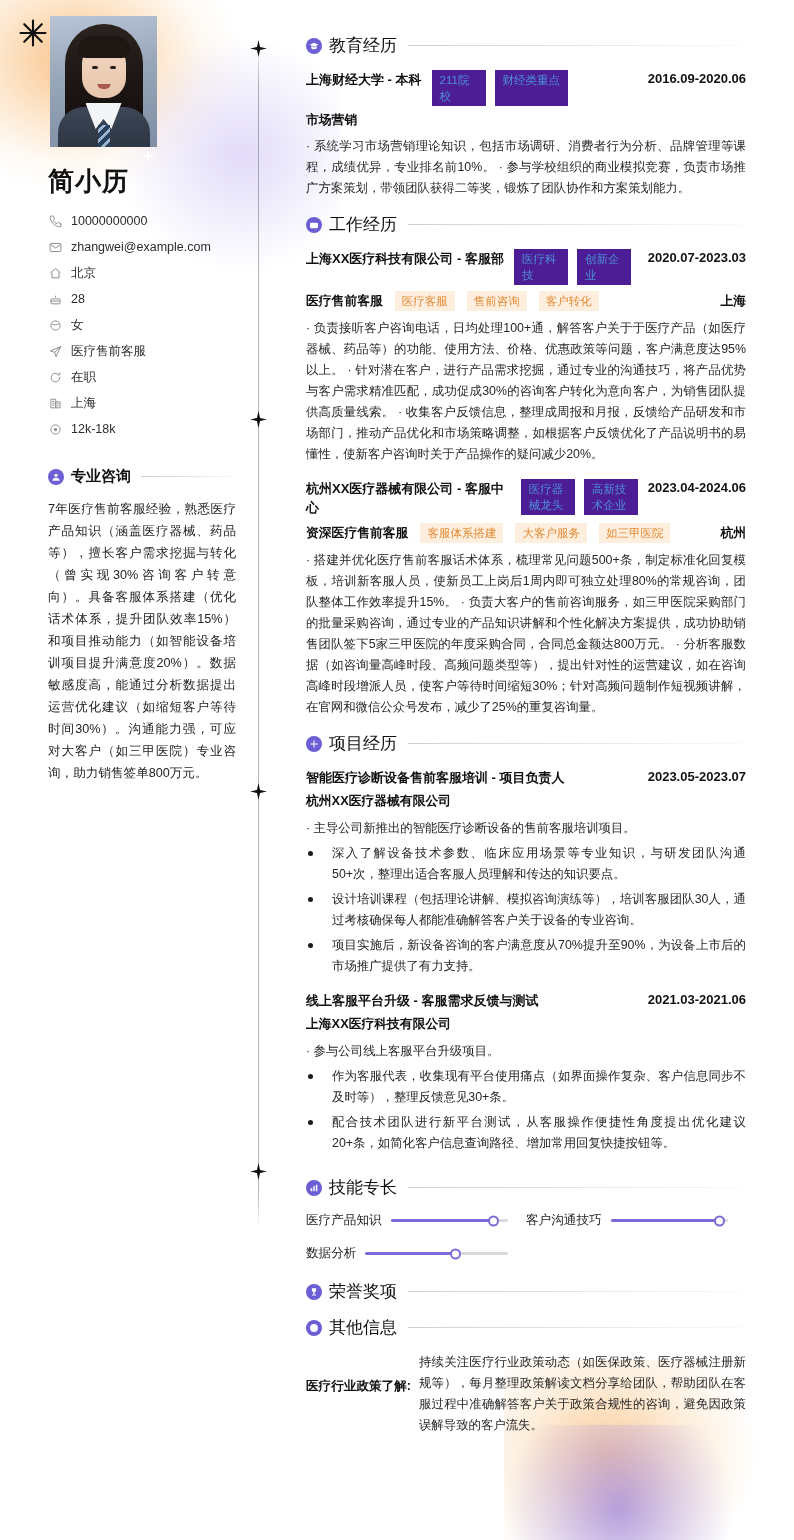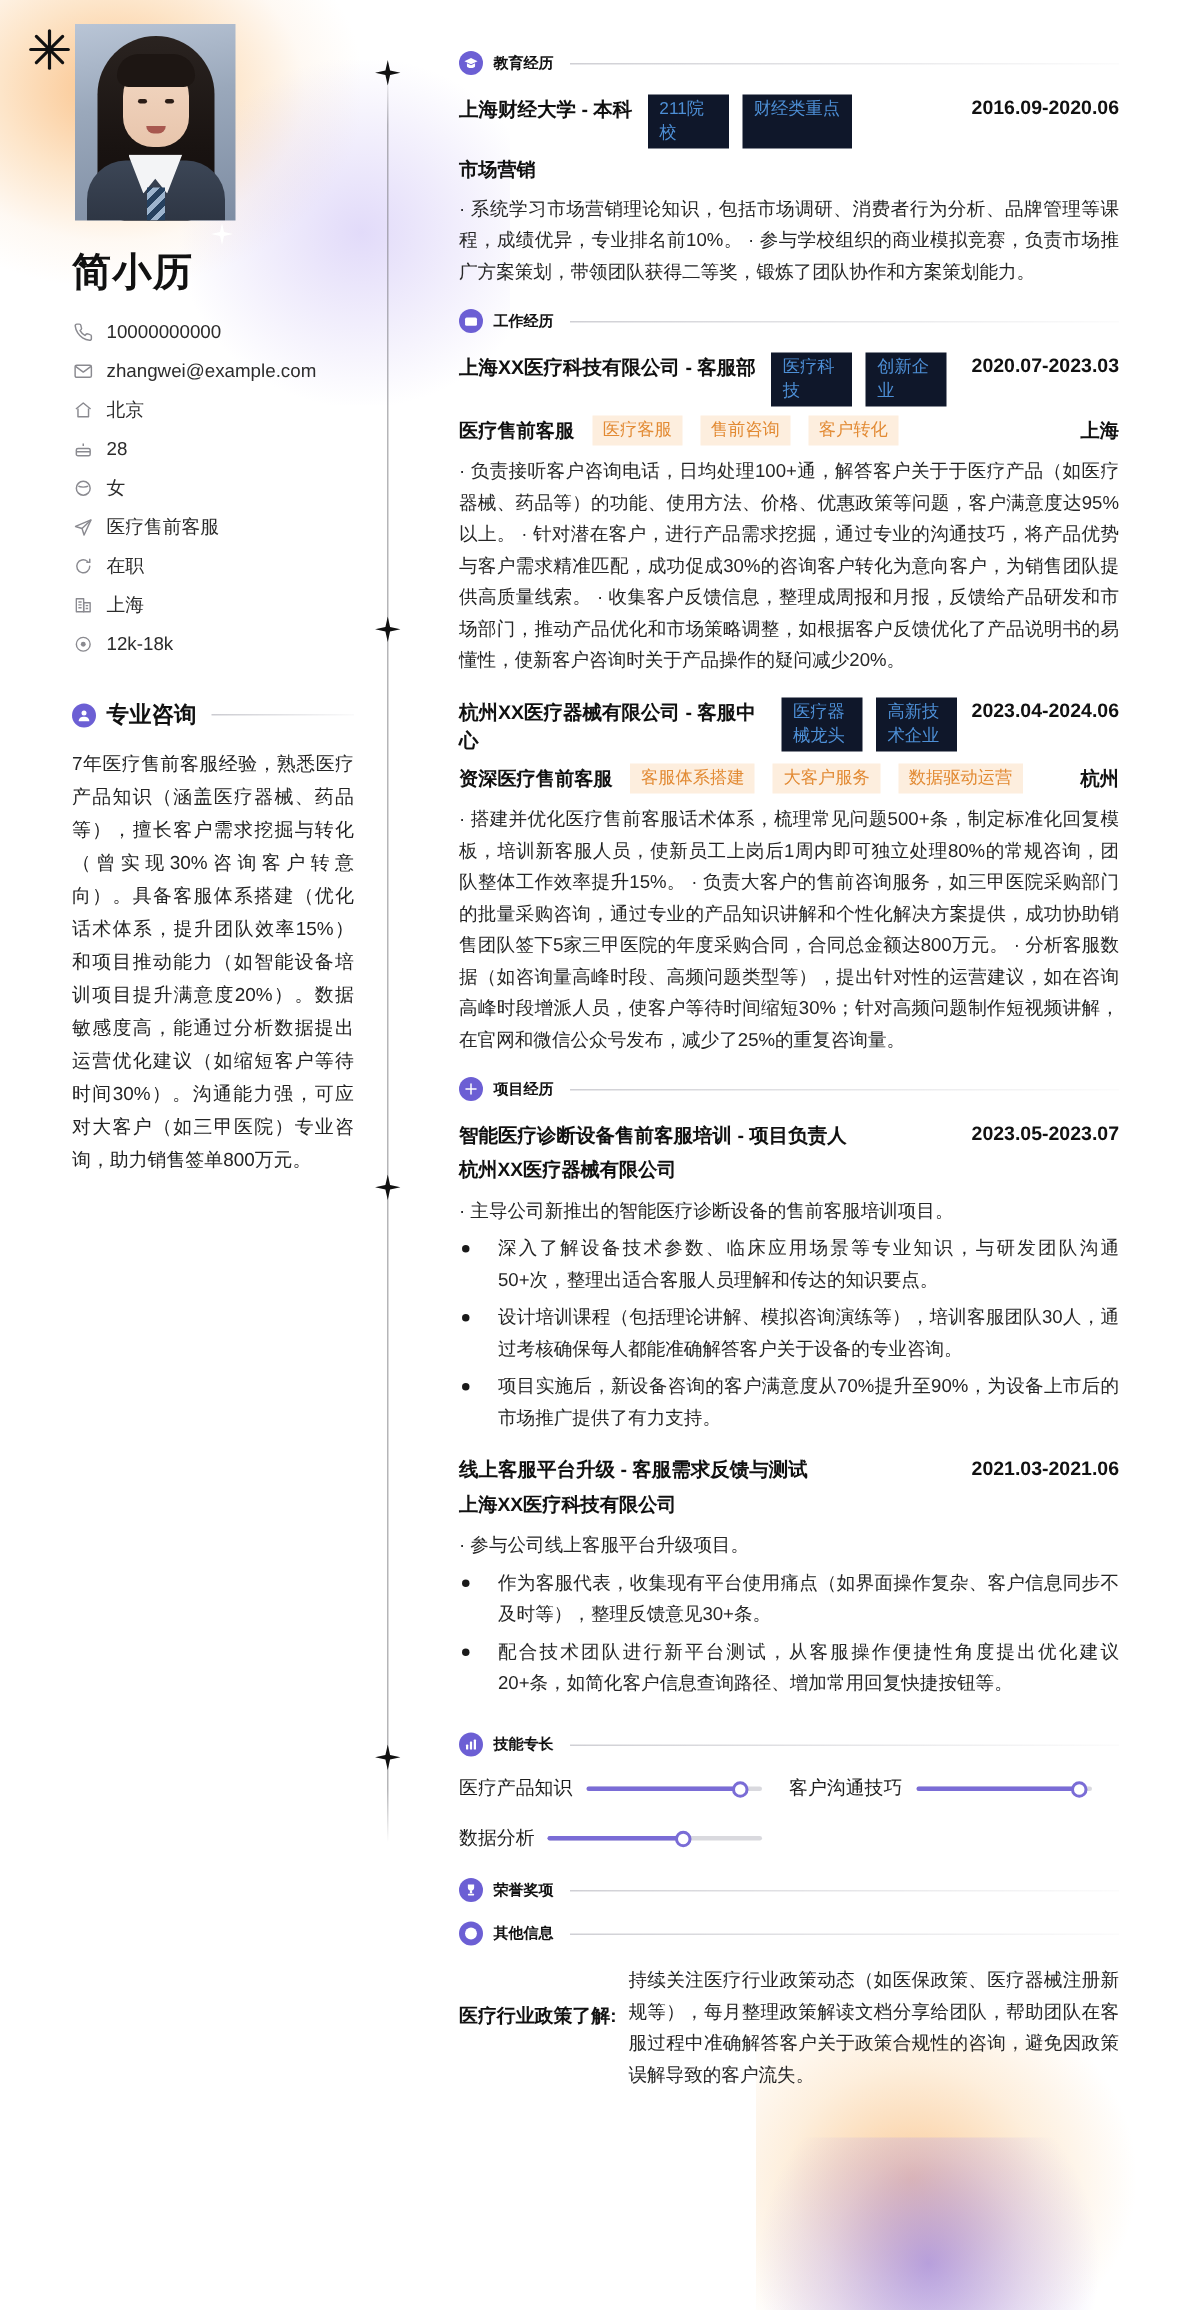--- a/index.html
+++ b/index.html
@@ -213,21 +213,21 @@
     text-align: justify;
   }
 
   
   .sec { margin-bottom: 4px; }
   .sec-head {
     display: flex; align-items: center; gap: 7px;
     margin-bottom: 13px;
   }
   .sec-head .title {
-    font-size: 10px; font-weight: 700; color: #111; white-space: nowrap; text-align: right;
+    font-size: 17px; font-weight: 400; color: #111; white-space: nowrap; text-align: right;
   }
   .sec-head .rule {
     flex: 1; height: 1px;
     background: linear-gradient(90deg, rgba(160,160,170,0.50), rgba(160,160,170,0.04));
     margin-left: 4px;
   }
 
   .entry { margin-bottom: 14px; }
   .entry-top {
     display: flex;
@@ -237,21 +237,21 @@
   }
   .entry-title {
     font-size: 13px; font-weight: 700; color: #111;
     line-height: 19px;
     flex: 0 1 auto;
     max-width: 205px;
   }
   .entry-title.wide { max-width: 330px; }
   .tags { display: flex; gap: 9px; flex: 0 0 auto; }
   .tag-blue {
-    background: #0f172a;
+    background: #4c1d95;
     color: #4d8fd6;
     font-size: 11.5px;
     line-height: 16px;
     padding: 2px 8px;
     width: 54px;
     text-align: left;
   }
   .entry-date {
     margin-left: auto;
     font-size: 13px;
@@ -625,21 +625,21 @@
             <div class="tags">
               <span class="tag-blue">医疗器械龙头</span>
               <span class="tag-blue">高新技术企业</span>
             </div>
             <div class="entry-date">2023.04-2024.06</div>
           </div>
           <div class="entry-sub">
             <span class="role">资深医疗售前客服</span>
             <span class="tag-orange">客服体系搭建</span>
             <span class="tag-orange">大客户服务</span>
-            <span class="tag-orange">数据驱动运营</span>
+            <span class="tag-orange">如三甲医院</span>
             <span class="entry-loc">杭州</span>
           </div>
           <p class="body-text">· 搭建并优化医疗售前客服话术体系，梳理常见问题500+条，制定标准化回复模板，培训新客服人员，使新员工上岗后1周内即可独立处理80%的常规咨询，团队整体工作效率提升15%。 · 负责大客户的售前咨询服务，如三甲医院采购部门的批量采购咨询，通过专业的产品知识讲解和个性化解决方案提供，成功协助销售团队签下5家三甲医院的年度采购合同，合同总金额达800万元。 · 分析客服数据（如咨询量高峰时段、高频问题类型等），提出针对性的运营建议，如在咨询高峰时段增派人员，使客户等待时间缩短30%；针对高频问题制作短视频讲解，在官网和微信公众号发布，减少了25%的重复咨询量。</p>
         </div>
       </section>
 
       <section class="sec">
         <div class="sec-head">
           <span class="sec-badge">
             <svg viewBox="0 0 24 24" fill="none" stroke="currentColor" stroke-width="2.4" stroke-linecap="round">

